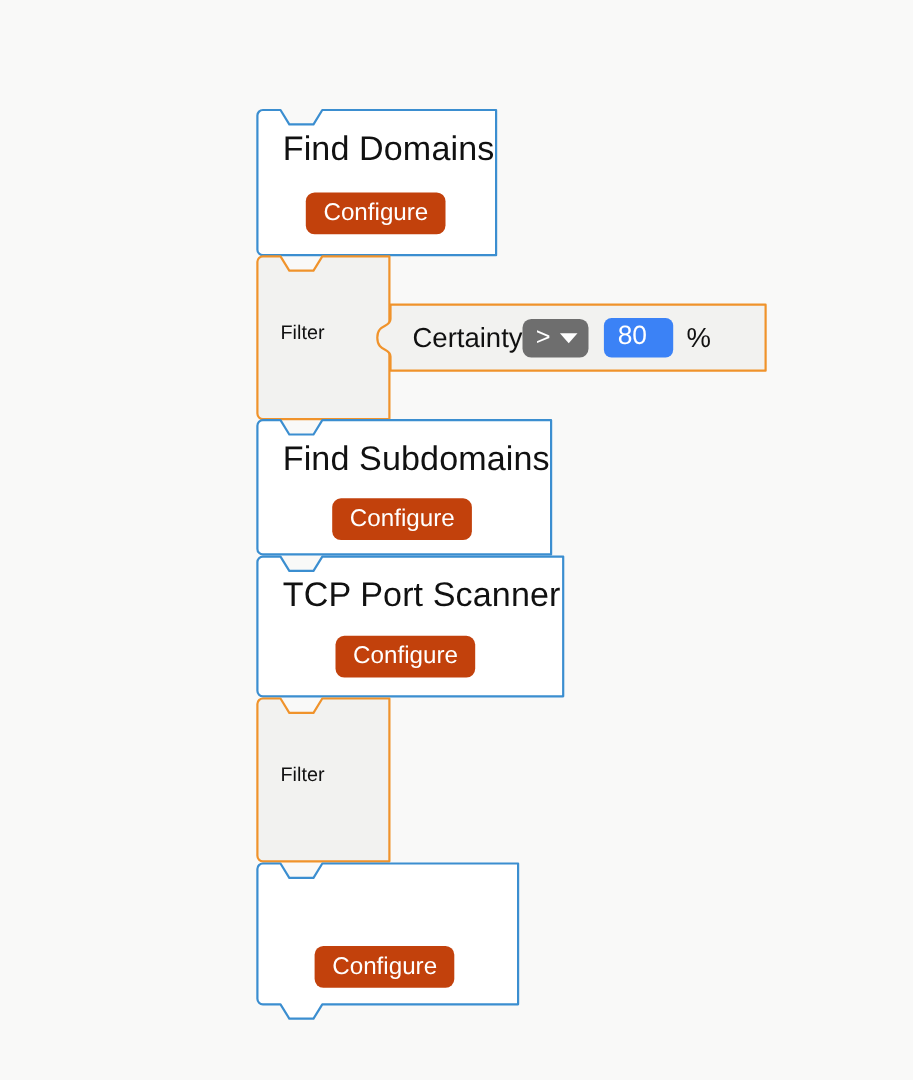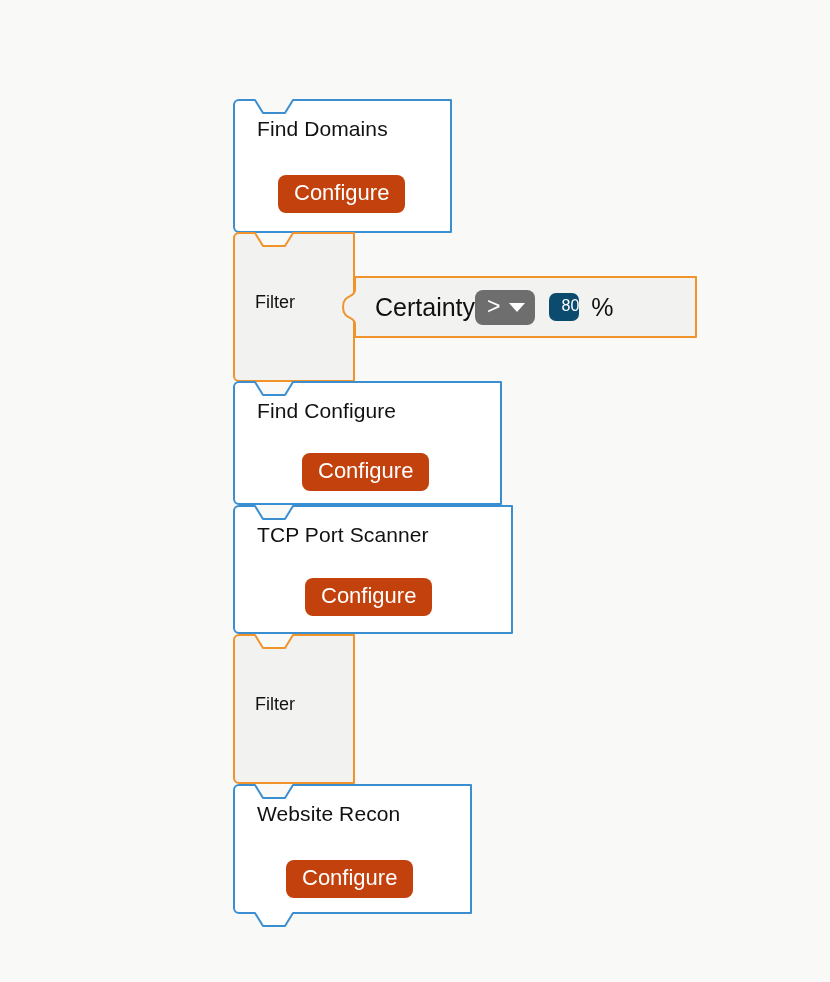--- a/index.html
+++ b/index.html
@@ -39,21 +39,21 @@
     top: 0;
     width: 100%;
     height: 100%;
   }
 
   
   .action-title {
     position: absolute;
     left: 24px;
     top: 18px;
-    font-size: 21px;
+    font-size: 31px;
     color: #111111;
     white-space: nowrap;
     letter-spacing: 0.1px;
   }
   .configure-btn {
     position: absolute;
     background: #c2410c;
     color: #ffffff;
     font-size: 22px;
     border-radius: 8px;
@@ -105,25 +105,25 @@
   .cond-select .caret {
     display: inline-block;
     width: 0;
     height: 0;
     border-left: 8px solid transparent;
     border-right: 8px solid transparent;
     border-top: 9px solid #ffffff;
     margin-top: 2px;
   }
   .cond-value {
-    background: #0c4a6e;
+    background: #3b82f6;
     color: #ffffff;
     border-radius: 7px;
-    font-size: 16px;
-    padding: 5px 0 7px 12px;
+    font-size: 24px;
+    padding: 5px 24px 7px 12px;
     white-space: nowrap;
     line-height: 1;
     cursor: text;
   }
   .cond-unit {
     font-size: 25px;
     color: #111111;
     margin-left: 12px;
     white-space: nowrap;
   }
@@ -171,21 +171,21 @@
       </div>
     </div>
   </div>
 
   <div class="node" style="left:233px; top:381px; width:270px; height:124px;">
     <svg width="270" height="124" viewBox="0 0 270 124" aria-hidden="true">
       <path d="M 6 1 L 22 1 L 30 14 L 52 14 L 60 1 L 268 1 L 268 123 L 6 123
                A 5 5 0 0 1 1 118 L 1 6 A 5 5 0 0 1 6 1 Z" fill="#ffffff" stroke="#3b8ed0" stroke-width="2" stroke-linejoin="round"></path>
     </svg>
     <div class="node-content">
-      <div class="action-title">Find Configure</div>
+      <div class="action-title">Find Subdomains</div>
       <div class="configure-btn" style="left:69px; top:72px;">Configure</div>
     </div>
   </div>
 
   <div class="node" style="left:233px; top:505px; width:281px; height:129px;">
     <svg width="281" height="129" viewBox="0 0 281 129" aria-hidden="true">
       <path d="M 6 1 L 22 1 L 30 14 L 52 14 L 60 1 L 279 1 L 279 128 L 6 128
                A 5 5 0 0 1 1 123 L 1 6 A 5 5 0 0 1 6 1 Z" fill="#ffffff" stroke="#3b8ed0" stroke-width="2" stroke-linejoin="round"></path>
     </svg>
     <div class="node-content">
@@ -205,18 +205,17 @@
   </div>
 
 
   <div class="node" style="left:233px; top:784px; width:240px; height:132px;">
     <svg width="240" height="145" viewBox="0 0 240 145" aria-hidden="true">
       <path d="M 6 1 L 22 1 L 30 14 L 52 14 L 60 1 L 238 1 L 238 129 L 60 129
                L 52 142 L 30 142 L 22 129 L 6 129
                A 5 5 0 0 1 1 124 L 1 6 A 5 5 0 0 1 6 1 Z" fill="#ffffff" stroke="#3b8ed0" stroke-width="2" stroke-linejoin="round"></path>
     </svg>
     <div class="node-content">
-      <div class="action-title">Website Recon</div>
       <div class="configure-btn" style="left:53px; top:76px;">Configure</div>
     </div>
   </div>
 
 </div>
 
 </body></html>

